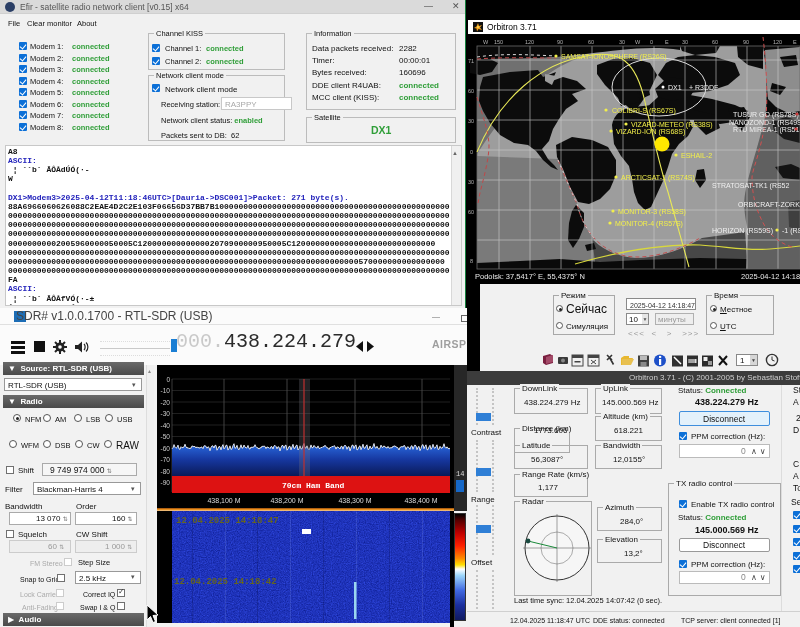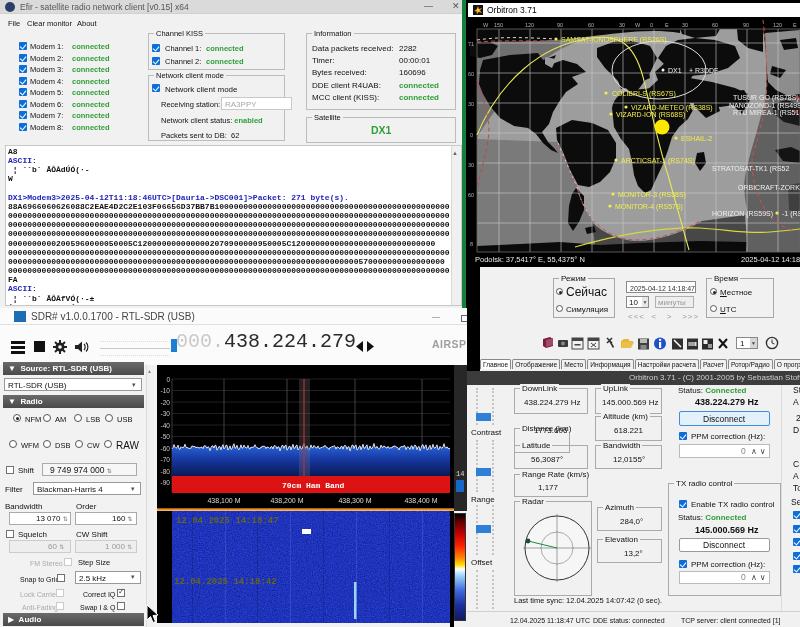--- a/index.html
+++ b/index.html
@@ -9,21 +9,21 @@
 .cb{position:absolute;width:9px;height:9px;background:#0b6fd7;border-radius:1px}
 .cb:after{content:"";position:absolute;left:2px;top:1px;width:3px;height:5px;border:solid #fff;border-width:0 1.5px 1.5px 0;transform:rotate(40deg)}
 .cbe{position:absolute;width:9px;height:9px;background:#fff;border:1px solid #707070}
 .rad{position:absolute;width:9px;height:9px;border:1px solid #555;border-radius:50%;background:#fff}
 .rad.on:after{content:"";position:absolute;left:2px;top:2px;width:3px;height:3px;border-radius:50%;background:#222}
 .t{position:absolute;white-space:nowrap;font-size:8px;color:#111;line-height:9px}
 .m{font-family:"Liberation Mono",monospace}
 </style></head>
 <body>
 
-<div class="a" id="orb" style="left:466px;top:0;width:334px;height:374px;background:#000">
+<div class="a" id="orb" style="left:466px;top:17px;width:334px;height:374px;background:#000">
 
   <div class="a" style="left:2px;top:3px;right:0;height:16px;background:#fff"></div>
   <div class="a" style="left:7px;top:5px;width:10px;height:10px;background:#111"></div>
   <svg class="a" style="left:7px;top:5px" width="10" height="10" viewBox="0 0 10 10">
       <path d="M5,1 L6,4 L9,3 L7,5.5 L9,8 L5.5,7 L4,9.5 L3.5,6.5 L1,6 L3.5,4.5 Z" fill="#f0a020"></path>
       <circle cx="5" cy="5" r="1" fill="#ffe060"></circle>
     </svg>
   <div class="t" style="left:21px;top:6px;font-size:8.5px;color:#000">Orbitron 3.71</div>
 
   <svg class="a" style="left:0;top:17px" width="334" height="250" viewBox="466 17 334 250" shape-rendering="auto">
@@ -246,21 +246,21 @@
     <div class="a" style="left:14px;top:358px;right:0;height:16px;background:#f1f1f1"></div>
     <div class="a" style="left:14px;top:359px;font-size:6.6px;color:#111;white-space:nowrap;width:400px">
       <span style="display:inline-block;border:1px solid #888;border-bottom:none;background:#fff;padding:1px 2px;border-radius:2px 2px 0 0">Главное</span><span class="tab2">Отображение</span><span class="tab2">Место</span><span class="tab2">Информация</span><span class="tab2">Настройки расчета</span><span class="tab2">Расчет</span><span class="tab2">Ротор/Радио</span><span class="tab2">О програм</span>
     </div>
   </div>
 </div>
 <style>
 .tab2{display:inline-block;border:1px solid #888;border-bottom:none;background:#f1f1f1;padding:1px 2px;margin-left:1px;border-radius:2px 2px 0 0;white-space:nowrap}
 </style>
 
-<div class="a" id="efir" style="left:0;top:0;width:466px;height:308px;background:#f1f1f1;border-right:4px solid #15803d">
+<div class="a" id="efir" style="left:0;top:0;width:466px;height:308px;background:#f1f1f1;border-right:1px solid #15803d">
   <div class="a" style="left:0;top:0;right:0;height:14px;background:#dadada;border-bottom:1px solid #d0d0d0"></div>
   <div class="a" style="left:5px;top:2px;width:10px;height:10px;border-radius:50%;background:#2b3f66"></div>
   <div class="t" style="left:20px;top:3px;font-size:8.5px;color:#555">Efir - satellite radio network client [v0.15] x64</div>
   <div class="t" style="left:424px;top:2px;color:#555;font-size:9px">—</div>
   <div class="t" style="left:452px;top:2px;color:#555;font-size:9px">✕</div>
 
   <div class="t" style="left:8px;top:19px;color:#111;font-size:7.5px">File</div>
   <div class="t" style="left:27px;top:19px;color:#111;font-size:7.5px">Clear monitor</div>
   <div class="t" style="left:77px;top:19px;color:#111;font-size:7.5px">About</div>
 
@@ -337,21 +337,21 @@
 
   <div class="a" style="left:5px;top:145px;width:457px;height:161px;background:#fff;border:1px solid #c8c8c8"></div>
   <div class="a" style="left:451px;top:146px;width:10px;height:159px;background:#f0f0f0;border-left:1px solid #d8d8d8"></div>
   <div class="t" style="left:452px;top:149px;font-size:6px;color:#666">▲</div>
   <div id="mon" class="m" style="position:absolute;left:8px;top:147px;width:442px;height:158px;overflow:hidden;font-size:8px;line-height:9.15px;color:#111;font-weight:bold;white-space:pre"><div style="color:#111">A8</div><div style="color:#2222bb">ASCII:</div><div style="color:#111"> ¦ ``b` ÂÔÅdÚÓ(·-</div><div style="color:#111">W</div><div style="color:">&nbsp;</div><div style="color:#2222bb">DX1&gt;Modem3&gt;2025-04-12T11:18:46UTC&gt;[Dauria-&gt;DSC001]&gt;Packet: 271 byte(s).</div><div style="color:#111">88A6966060626088C2EAE4D2C2E103F06656D37BB7B10000000000000000000000000000000000000000000000000</div><div style="color:#111">000000000000000000000000000000000000000000000000000000000000000000000000000000000000000000000</div><div style="color:#111">000000000000000000000000000000000000000000000000000000000000000000000000000000000000000000000</div><div style="color:#111">000000000000000000000000000000000000000000000000000000000000000000000000000000000000000000000</div><div style="color:#111">00000000002005960000050005C1200000000000002070900000950005C120000000000000000000000000000</div><div style="color:#111">000000000000000000000000000000000000000000000000000000000000000000000000000000000000000000000</div><div style="color:#111">0000000000000000000000000000000000000000000000000000000000000000000000000570000000000000000</div><div style="color:#111">000000000000000000000000000000000000000000000000000000000000000000000000000000000000000000000</div><div style="color:#111">FA</div><div style="color:#2222bb">ASCII:</div><div style="color:#111"> ¦ ``b` ÂÔÅfVÓ(·-±</div><div style="color:#111">Á            Á&nbsp;&nbsp;&nbsp;&nbsp;&nbsp;&nbsp;&nbsp;&nbsp;&nbsp;&nbsp;&nbsp;&nbsp;&nbsp;&nbsp;&nbsp;&nbsp;&nbsp;&nbsp;&nbsp;&nbsp;&nbsp;&nbsp;&nbsp;&nbsp;&nbsp;&nbsp;&nbsp;&nbsp;&nbsp;&nbsp;&nbsp;&nbsp;&nbsp;&nbsp;&nbsp;&nbsp;&nbsp;&nbsp;&nbsp;&nbsp;&nbsp;&nbsp;&nbsp;&nbsp;&nbsp;&nbsp;&nbsp;&nbsp;&nbsp;&nbsp;W</div></div>
 </div>
 
 <div class="a" id="sdr" style="left:0;top:308px;width:467px;height:319px;background:#f2f2f2;overflow:hidden">
   <div class="a" style="left:0;top:0;right:0;height:17px;background:#fbfbfb;border-bottom:1px solid #e0e0e0"></div>
   <div class="a" style="left:14px;top:3px;width:12px;height:11px;background:#1d6db5"></div>
-  <div class="t" style="left:31px;top:4px;font-size:10px;color:#444">SDR# v1.0.0.1700 - RTL-SDR (USB)</div>
+  <div class="t" style="left:16px;top:4px;font-size:12px;color:#444">SDR# v1.0.0.1700 - RTL-SDR (USB)</div>
   <div class="t" style="left:432px;top:4px;color:#666">—</div>
   <div class="a" style="left:461px;top:7px;width:7px;height:7px;border:1px solid #666"></div>
 
   <div class="a" style="left:0;top:17px;right:0;height:40px;background:#fbfbfb"></div>
   <div class="a" style="left:11px;top:33px;width:14px;height:3px;background:#111"></div>
   <div class="a" style="left:11px;top:38px;width:14px;height:3px;background:#111"></div>
   <div class="a" style="left:11px;top:43px;width:14px;height:3px;background:#111"></div>
   <div class="a" style="left:34px;top:33px;width:11px;height:11px;background:#111"></div>
   <svg class="a" style="left:53px;top:32px" width="14" height="14" viewBox="0 0 14 14">
     <g fill="#222">

